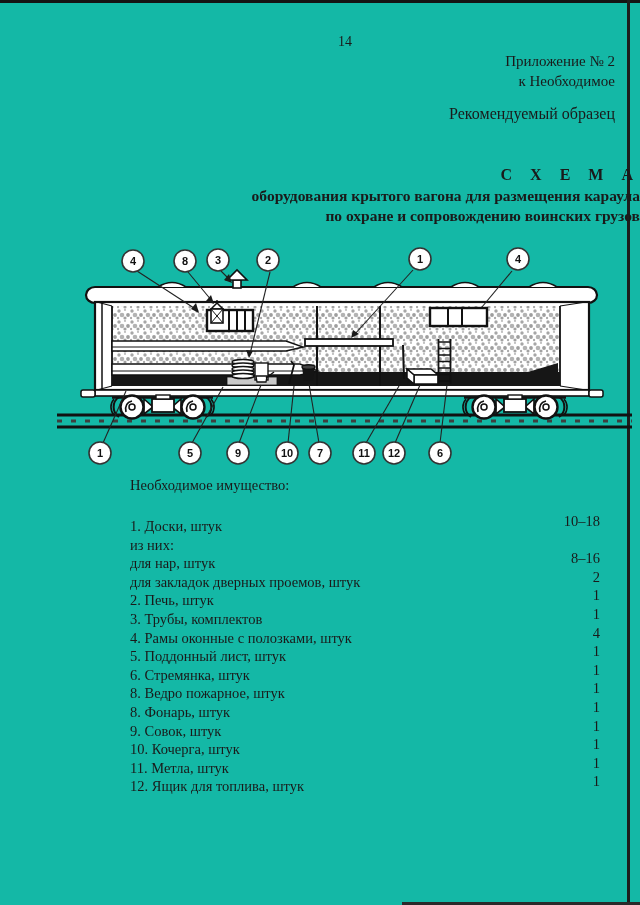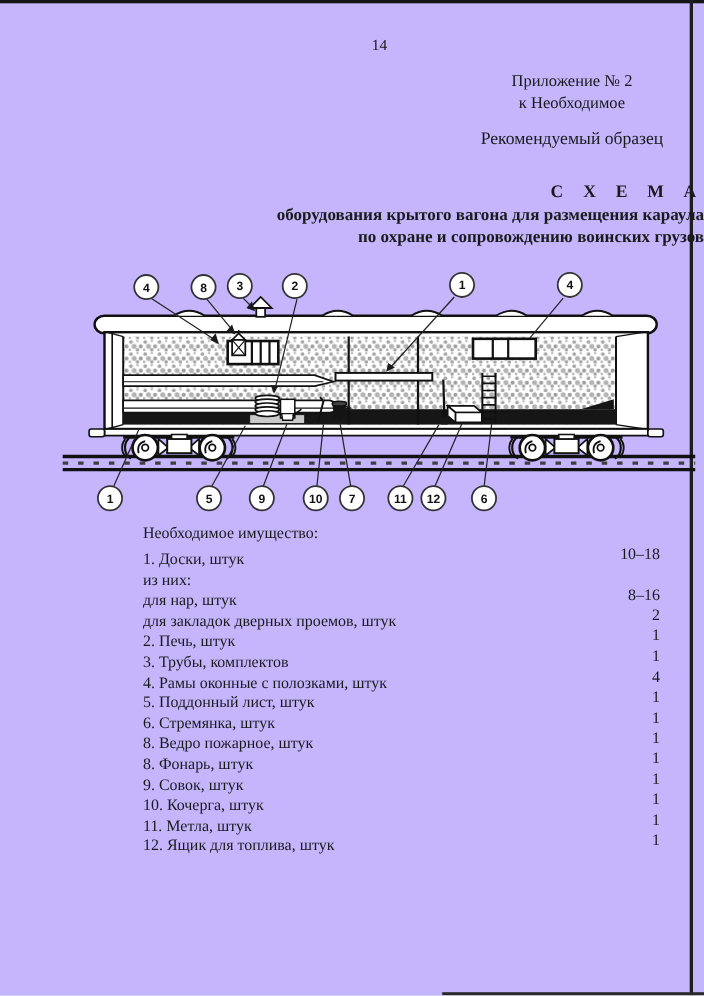--- a/index.html
+++ b/index.html
@@ -1,37 +1,37 @@
 <!DOCTYPE html>
 <html><head>
 <meta charset="utf-8">
 <style>
   html,body { margin:0; padding:0; background:#e8e8e8; }
   .page {
-    position:relative; width:640px; height:905px; background:#c4b5fd;
+    position:relative; width:640px; height:905px; background:#14b8a6;
     font-family:"Liberation Serif", serif; color:#1a1a1a; overflow:hidden;
   }
   .scan-top    { position:absolute; left:0; top:0; width:640px; height:3px; background:#141414; }
   .scan-right  { position:absolute; left:627px; top:0; width:3px; height:905px; background:#1d1d1d; }
   .scan-bottom { position:absolute; left:402px; top:902px; width:238px; height:3px; background:#2a2a2a; }
 
   .page-number { position:absolute; left:330px; top:34px; width:30px; text-align:center; font-size:14px; }
 
-  .appendix { position:absolute; left:425px; top:64px; width:190px; text-align:center;
+  .appendix { position:absolute; left:425px; top:51px; width:190px; text-align:right;
               font-size:15px; line-height:20px; }
   .appendix .note { font-size:16px; margin-top:13px; }
 
   .title { position:absolute; left:50px; top:166px; width:590px; text-align:right; font-weight:bold; }
   .title .t1 { font-size:16px; letter-spacing:7px; margin-bottom:2px; }
   .title .t2 { font-size:15.5px; line-height:20px; }
 
   .diagram { position:absolute; left:0; top:243px; width:640px; height:232px; }
 
   .inventory { position:absolute; left:130px; top:476px; width:470px; font-size:14.5px; }
-  .inv-heading { margin-bottom:6px; line-height:18px;font-family:Liberation Serif, serif; }
+  .inv-heading { margin-bottom:23px; line-height:18px;font-family:Liberation Serif, serif; }
   .inv-row { display:flex; justify-content:space-between; height:18.6px; line-height:18.6px; }
   .inv-row .lbl { white-space:nowrap; }
   .inv-row .val { white-space:nowrap; transform:translateY(-5px); }
 </style>
 </head>
 <body>
 
 <div class="page">
   <div class="scan-top"></div>
   <div class="scan-right"></div>

